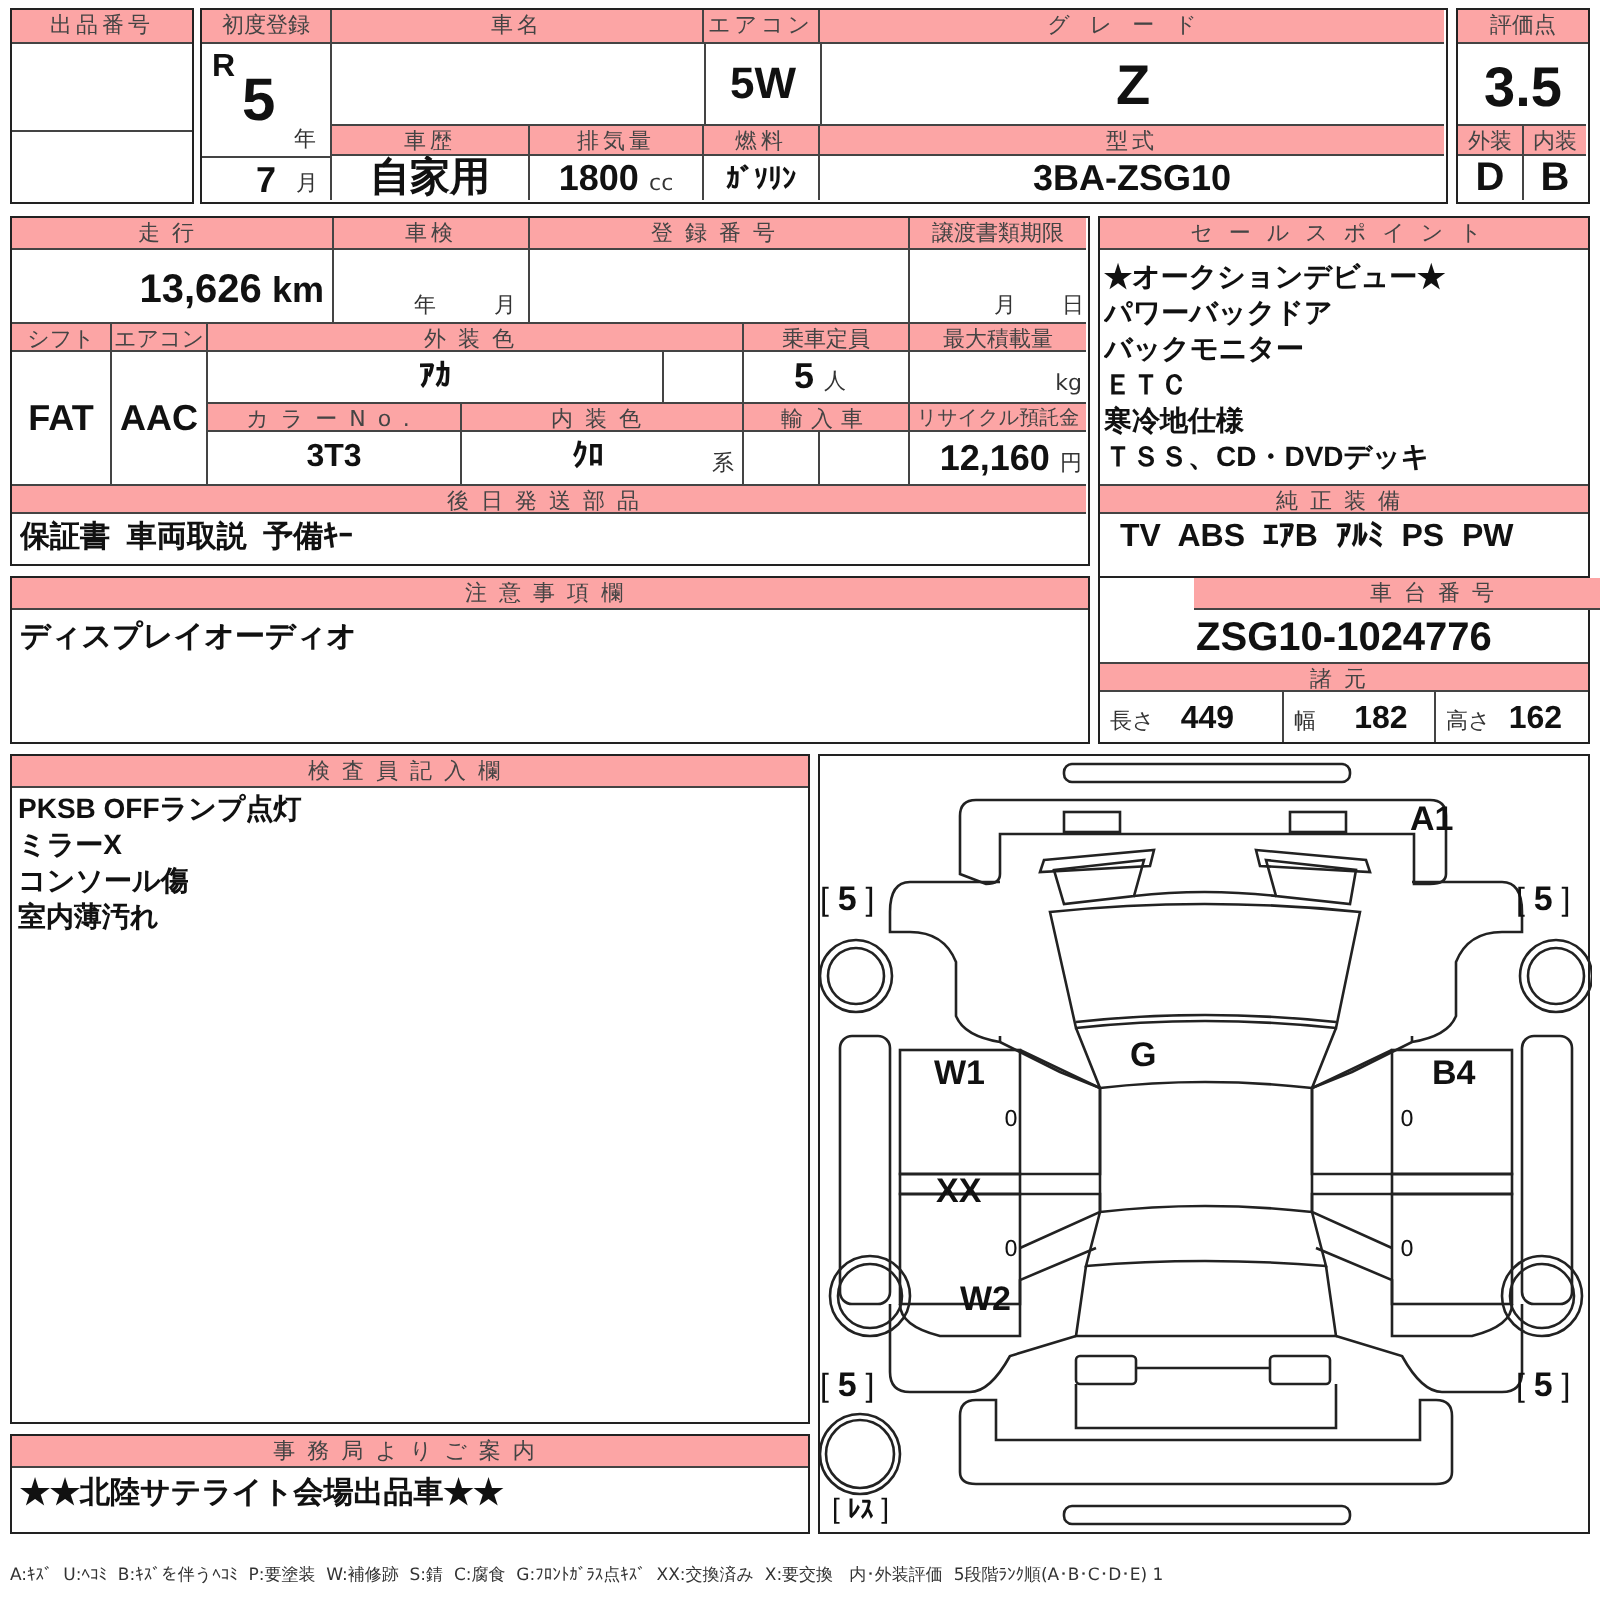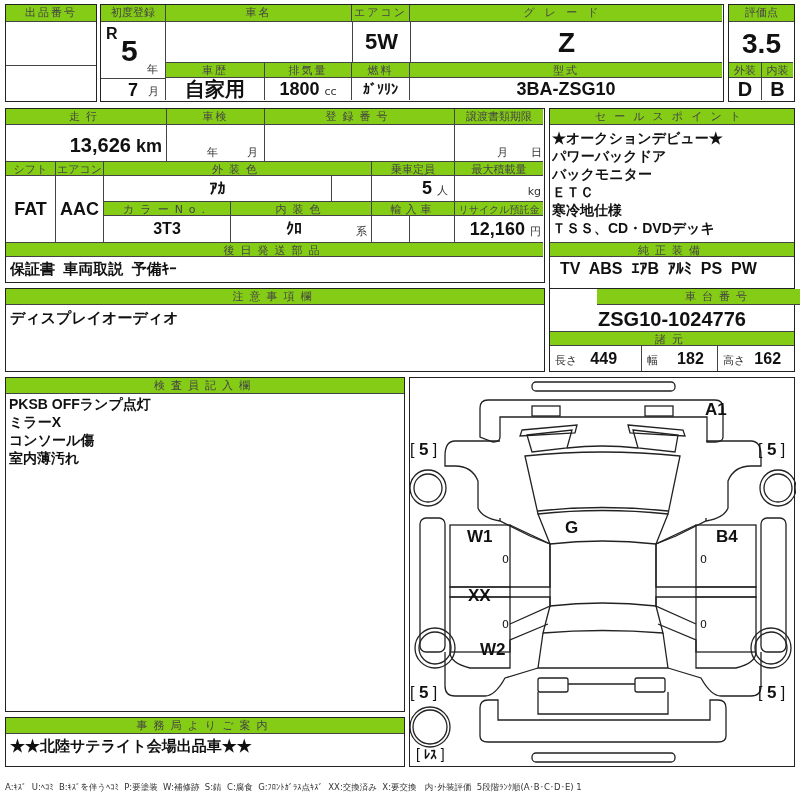--- a/index.html
+++ b/index.html
@@ -1,20 +1,20 @@
 <!DOCTYPE html>
 <html><head>
 <meta charset="utf-8">
 <style>
   html, body { margin:0; padding:0; background:#fff; }
   body { width:800px; height:800px; position:relative; overflow:hidden;
          font-family:"DejaVu Sans", sans-serif; color:#111; }
   .box { position:absolute; border:1.5px solid #222; box-sizing:border-box; background:#fff; }
   .c { position:absolute; box-sizing:border-box; overflow:hidden; white-space:nowrap; }
-  .hd { background:#84cc16; color:#444; font-size:11px; text-align:center; letter-spacing:2px;
+  .hd { background:#fca5a5; color:#444; font-size:11px; text-align:center; letter-spacing:2px;
         border-bottom:1px solid #444; line-height:15px; }
   .bl { border-left:1px solid #444; }
   .bt { border-top:1px solid #444; }
   .br { border-right:1px solid #444; }
   .big { font-family:"Liberation Sans", sans-serif; font-weight:bold; }
   .sm { font-size:11px; color:#333; }
   .lbl { font-weight:bold; font-family:"Liberation Sans", sans-serif; }
   svg .ln { fill:none; stroke:#222; stroke-width:1.3; }
   .dlbl { position:absolute; font-family:"Liberation Sans", sans-serif; font-weight:bold; font-size:17px; }
   .bracket { position:absolute; font-family:"Liberation Sans", sans-serif; font-size:16px; }
@@ -96,21 +96,21 @@
   <div class="c hd bt br" style="left:50px;top:52px;width:48px;height:15px;letter-spacing:0;">エアコン</div>
   <div class="c hd bt br" style="left:98px;top:52px;width:268px;height:15px;letter-spacing:6px;">外装色</div>
   <div class="c hd bt br" style="left:366px;top:52px;width:83px;height:15px;letter-spacing:0;">乗車定員</div>
   <div class="c hd bt" style="left:449px;top:52px;width:88px;height:15px;letter-spacing:0;">最大積載量</div>
 
   <div class="c big br" style="left:0;top:67px;width:50px;height:66px;font-size:18px;line-height:66px;text-align:center;">FAT</div>
   <div class="c big br" style="left:50px;top:67px;width:48px;height:66px;font-size:18px;line-height:66px;text-align:center;">AAC</div>
 
   <div class="c big br" style="left:98px;top:67px;width:228px;height:25px;font-size:16px;line-height:25px;text-align:center;">ｱｶ</div>
   <div class="c br" style="left:326px;top:67px;width:40px;height:25px;"></div>
-  <div class="c br" style="left:366px;top:67px;width:83px;height:25px;line-height:25px;text-align:right;padding-right:6px;">
+  <div class="c br" style="left:366px;top:67px;width:83px;height:25px;line-height:25px;text-align:center;padding-right:6px;">
     <span class="big" style="font-size:18px;">5</span>
     <span class="sm">人</span>
   </div>
   <div class="c" style="left:449px;top:67px;width:88px;height:25px;line-height:28px;text-align:right;padding-right:2px;">
     <span class="sm">kg</span>
   </div>
 
   <div class="c hd bt br" style="left:98px;top:92px;width:127px;height:15px;letter-spacing:6px;">カラーNo.</div>
   <div class="c hd bt br" style="left:225px;top:92px;width:141px;height:15px;letter-spacing:6px;">内装色</div>
   <div class="c hd bt br" style="left:366px;top:92px;width:83px;height:15px;letter-spacing:4px;">輸入車</div>

